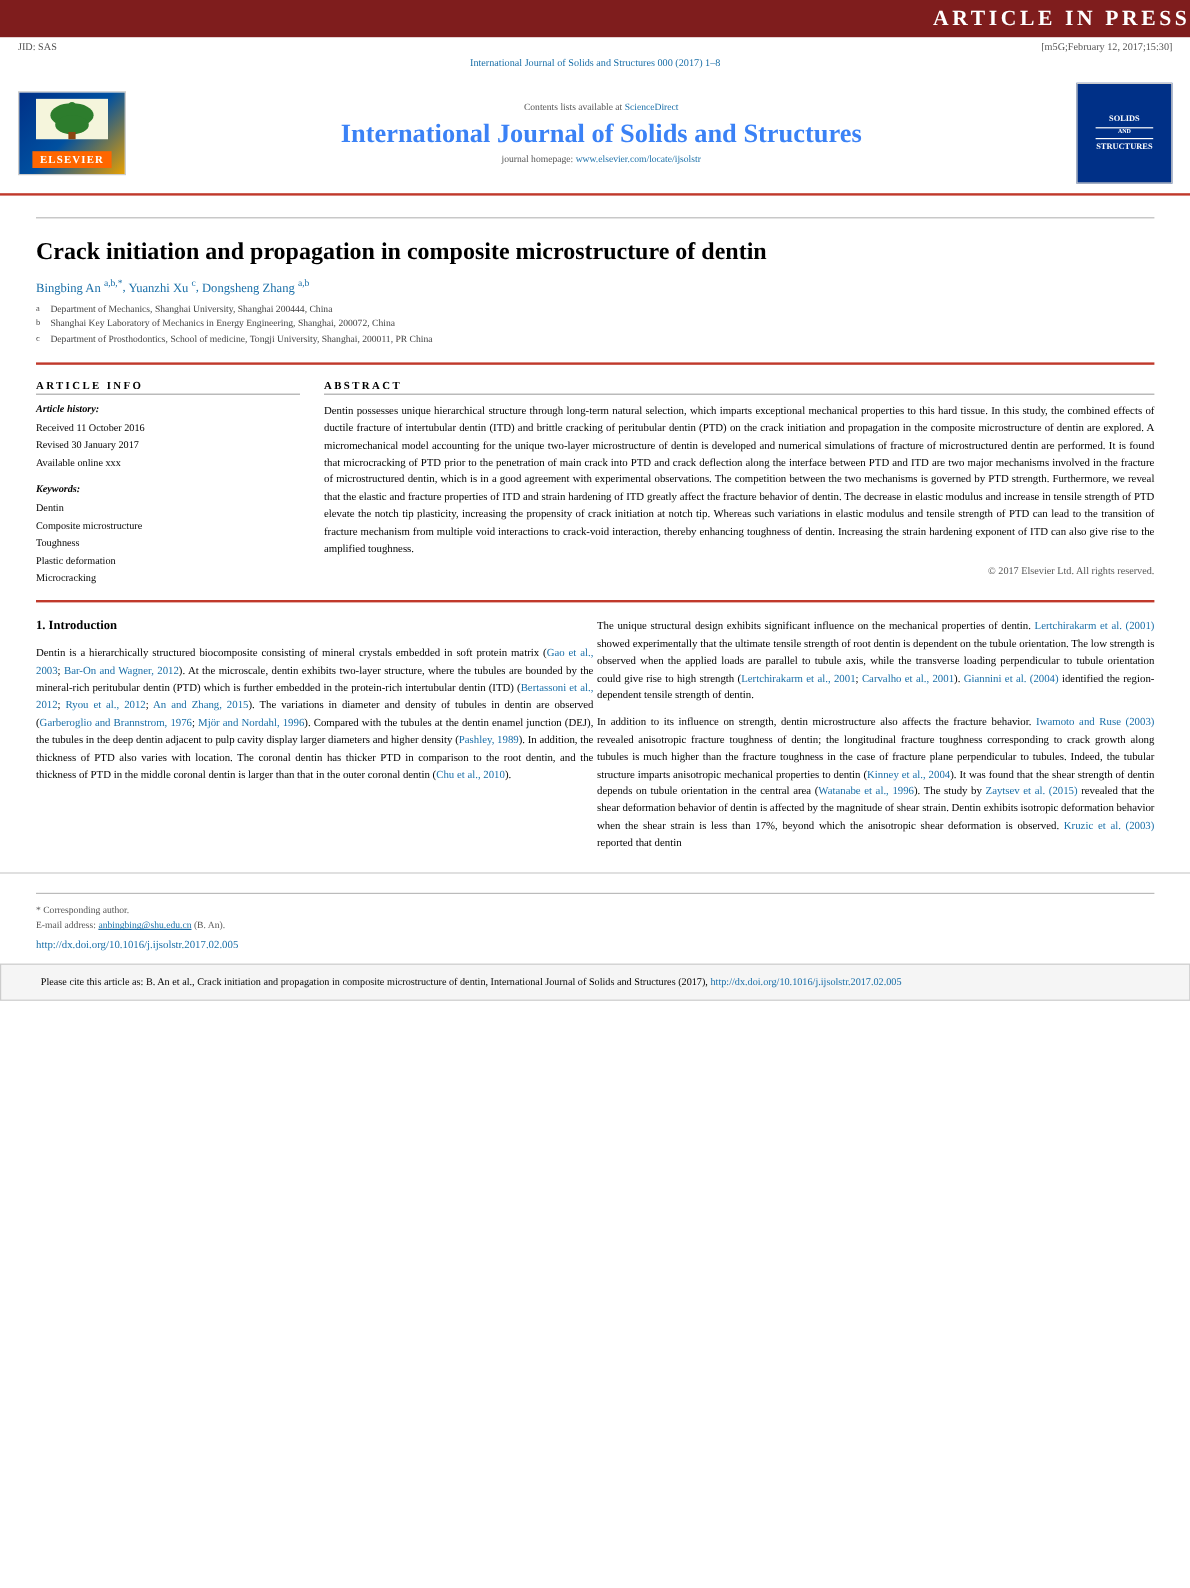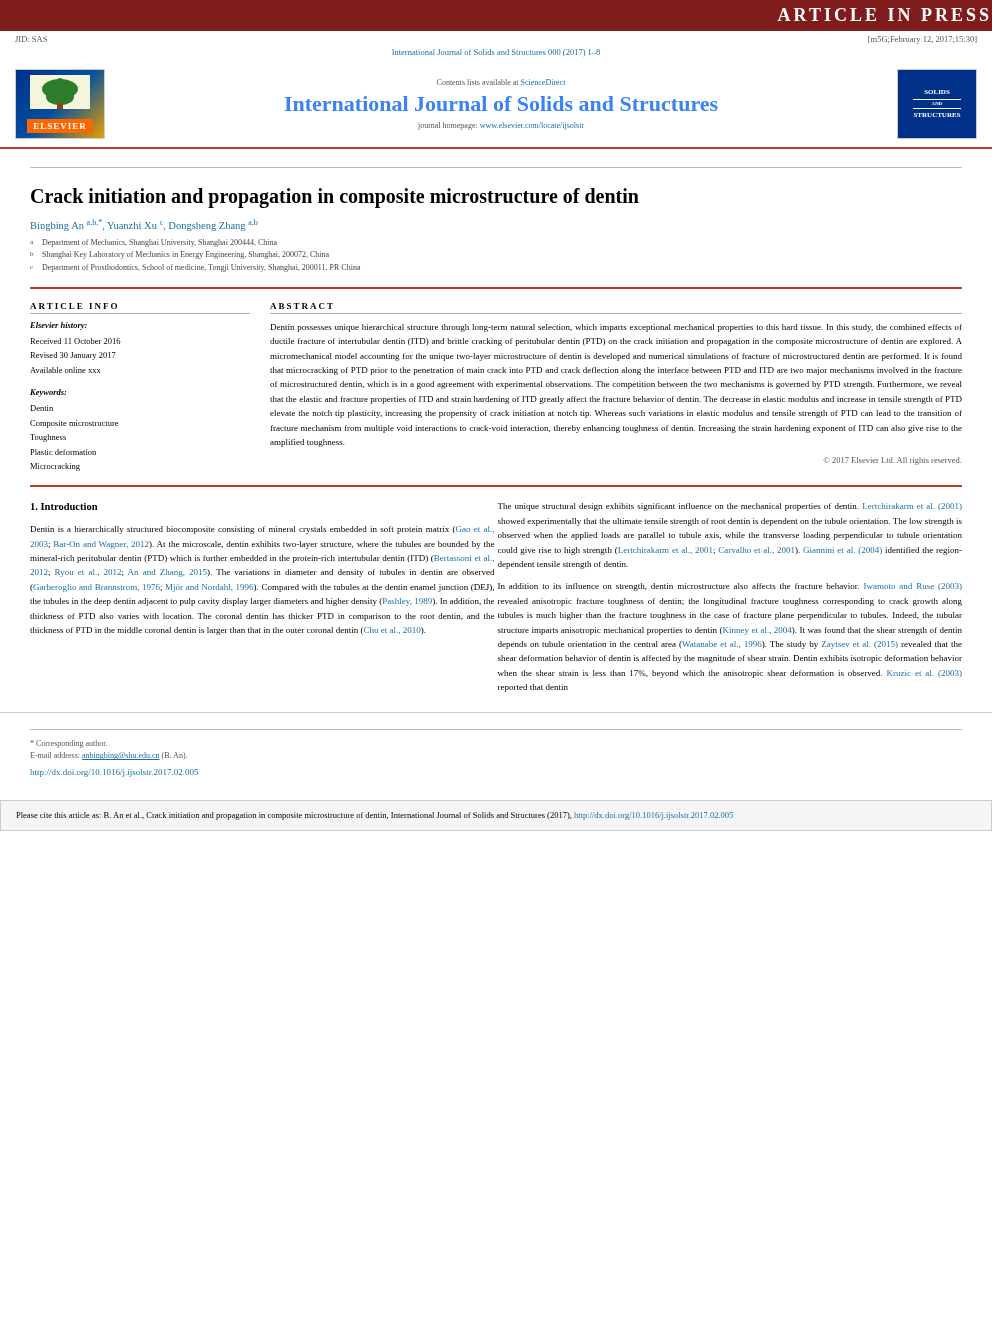--- a/index.html
+++ b/index.html
@@ -99,21 +99,21 @@
       color: #555;
     }
 
     .journal-homepage a {
       color: #1a6fa8;
       text-decoration: none;
     }
 
     .journal-logo-right {
       width: 80px;
-      height: 70px;
+      height: 84px;
       background: #003087;
       display: flex;
       flex-direction: column;
       align-items: center;
       justify-content: center;
       color: #fff;
       font-size: 7px;
       font-weight: bold;
       text-align: center;
       border: 1px solid #ccc;
@@ -265,24 +265,24 @@
 
     .body-col a, .citation-link {
       color: #1a6fa8;
       text-decoration: none;
     }
 
     
     .citation-bar {
       background: #f5f5f5;
       border: 1px solid #ccc;
-      padding: 8px 15px;
-      font-size: 8.5px;
-      color: #000;
-      margin-top: 12px;
+      padding: 8px 33px;
+      font-size: 8.5px;
+      color: #000;
+      margin-top: 0;
       line-height: 1.5;
     }
 
     .citation-bar a {
       color: #1a6fa8;
       text-decoration: none;
     }
 
     
     .footnote-section {
@@ -391,21 +391,21 @@
     </div>
   </div>
 
   <hr class="section-divider">
 
   <div class="two-col-layout">
 
     <div class="left-col">
       <div class="section-heading">ARTICLE INFO</div>
 
-      <div class="article-info-label">Elsevier history:</div>
+      <div class="article-info-label">Article history:</div>
       <div class="article-info-text">
         <div>Received 11 October 2016</div>
         <div>Revised 30 January 2017</div>
         <div>Available online xxx</div>
       </div>
 
       <div class="article-info-label">Keywords:</div>
       <div class="keywords-list">
         <div>Dentin</div>
         <div>Composite microstructure</div>

